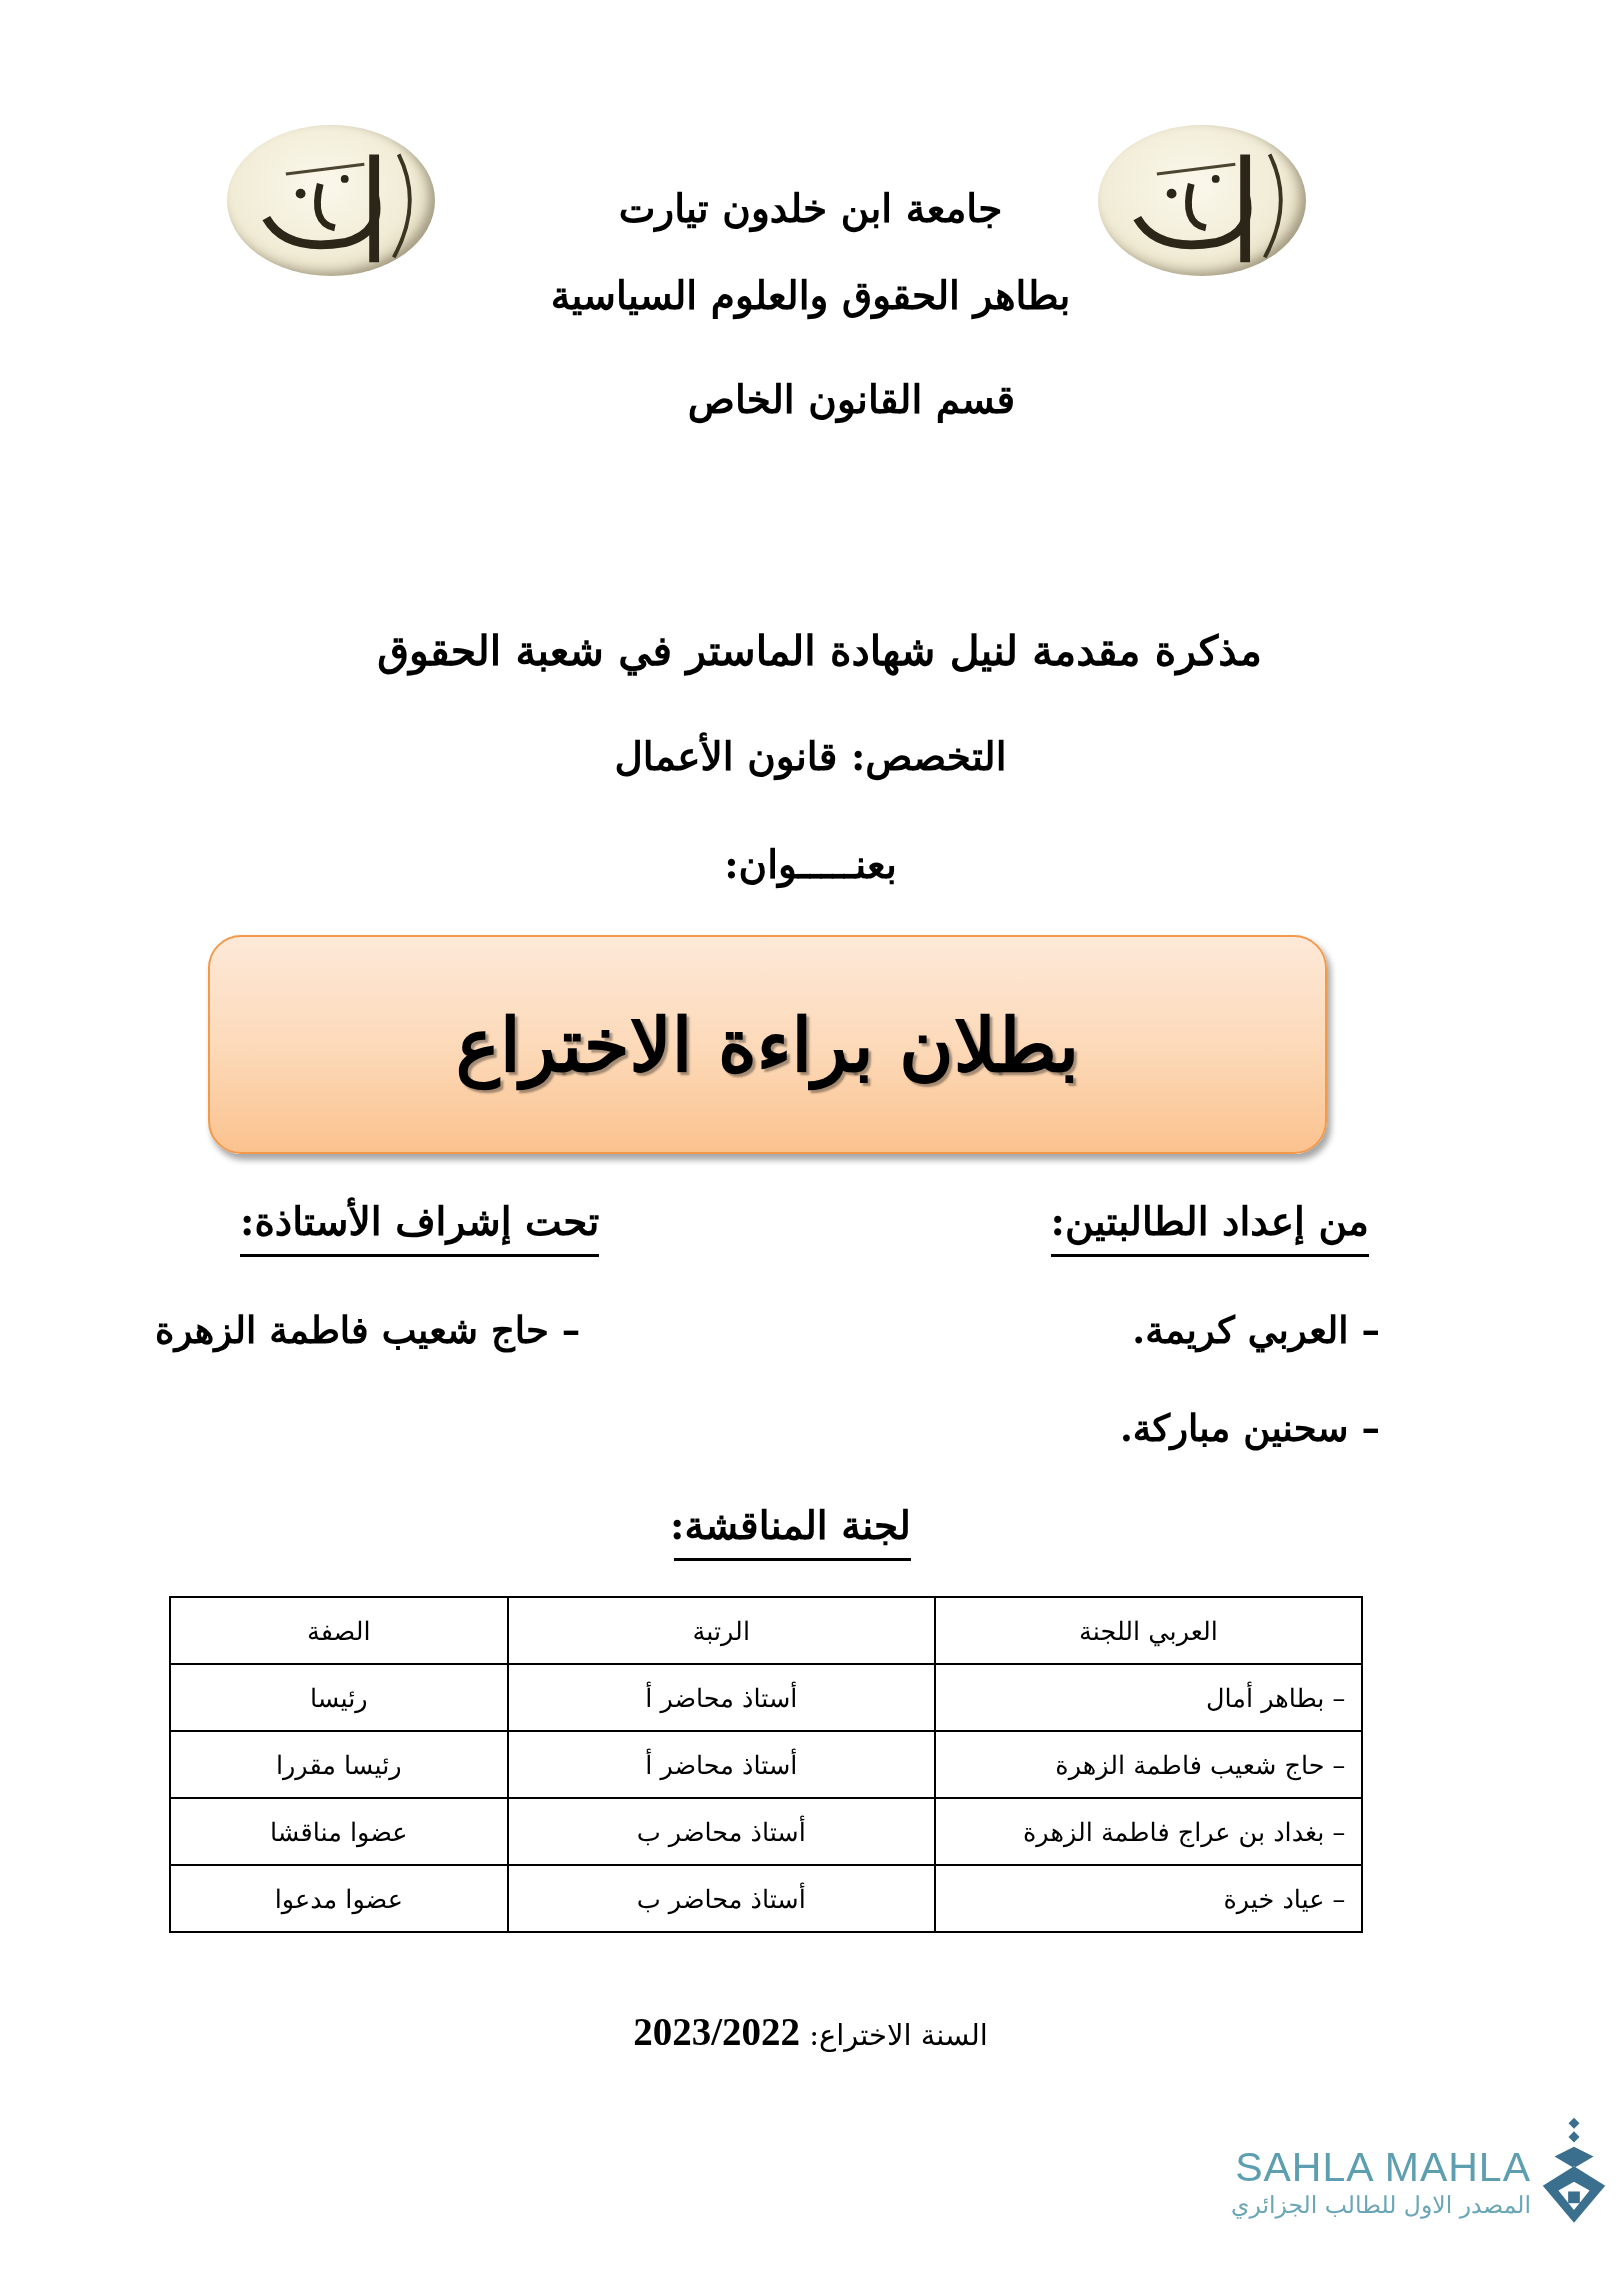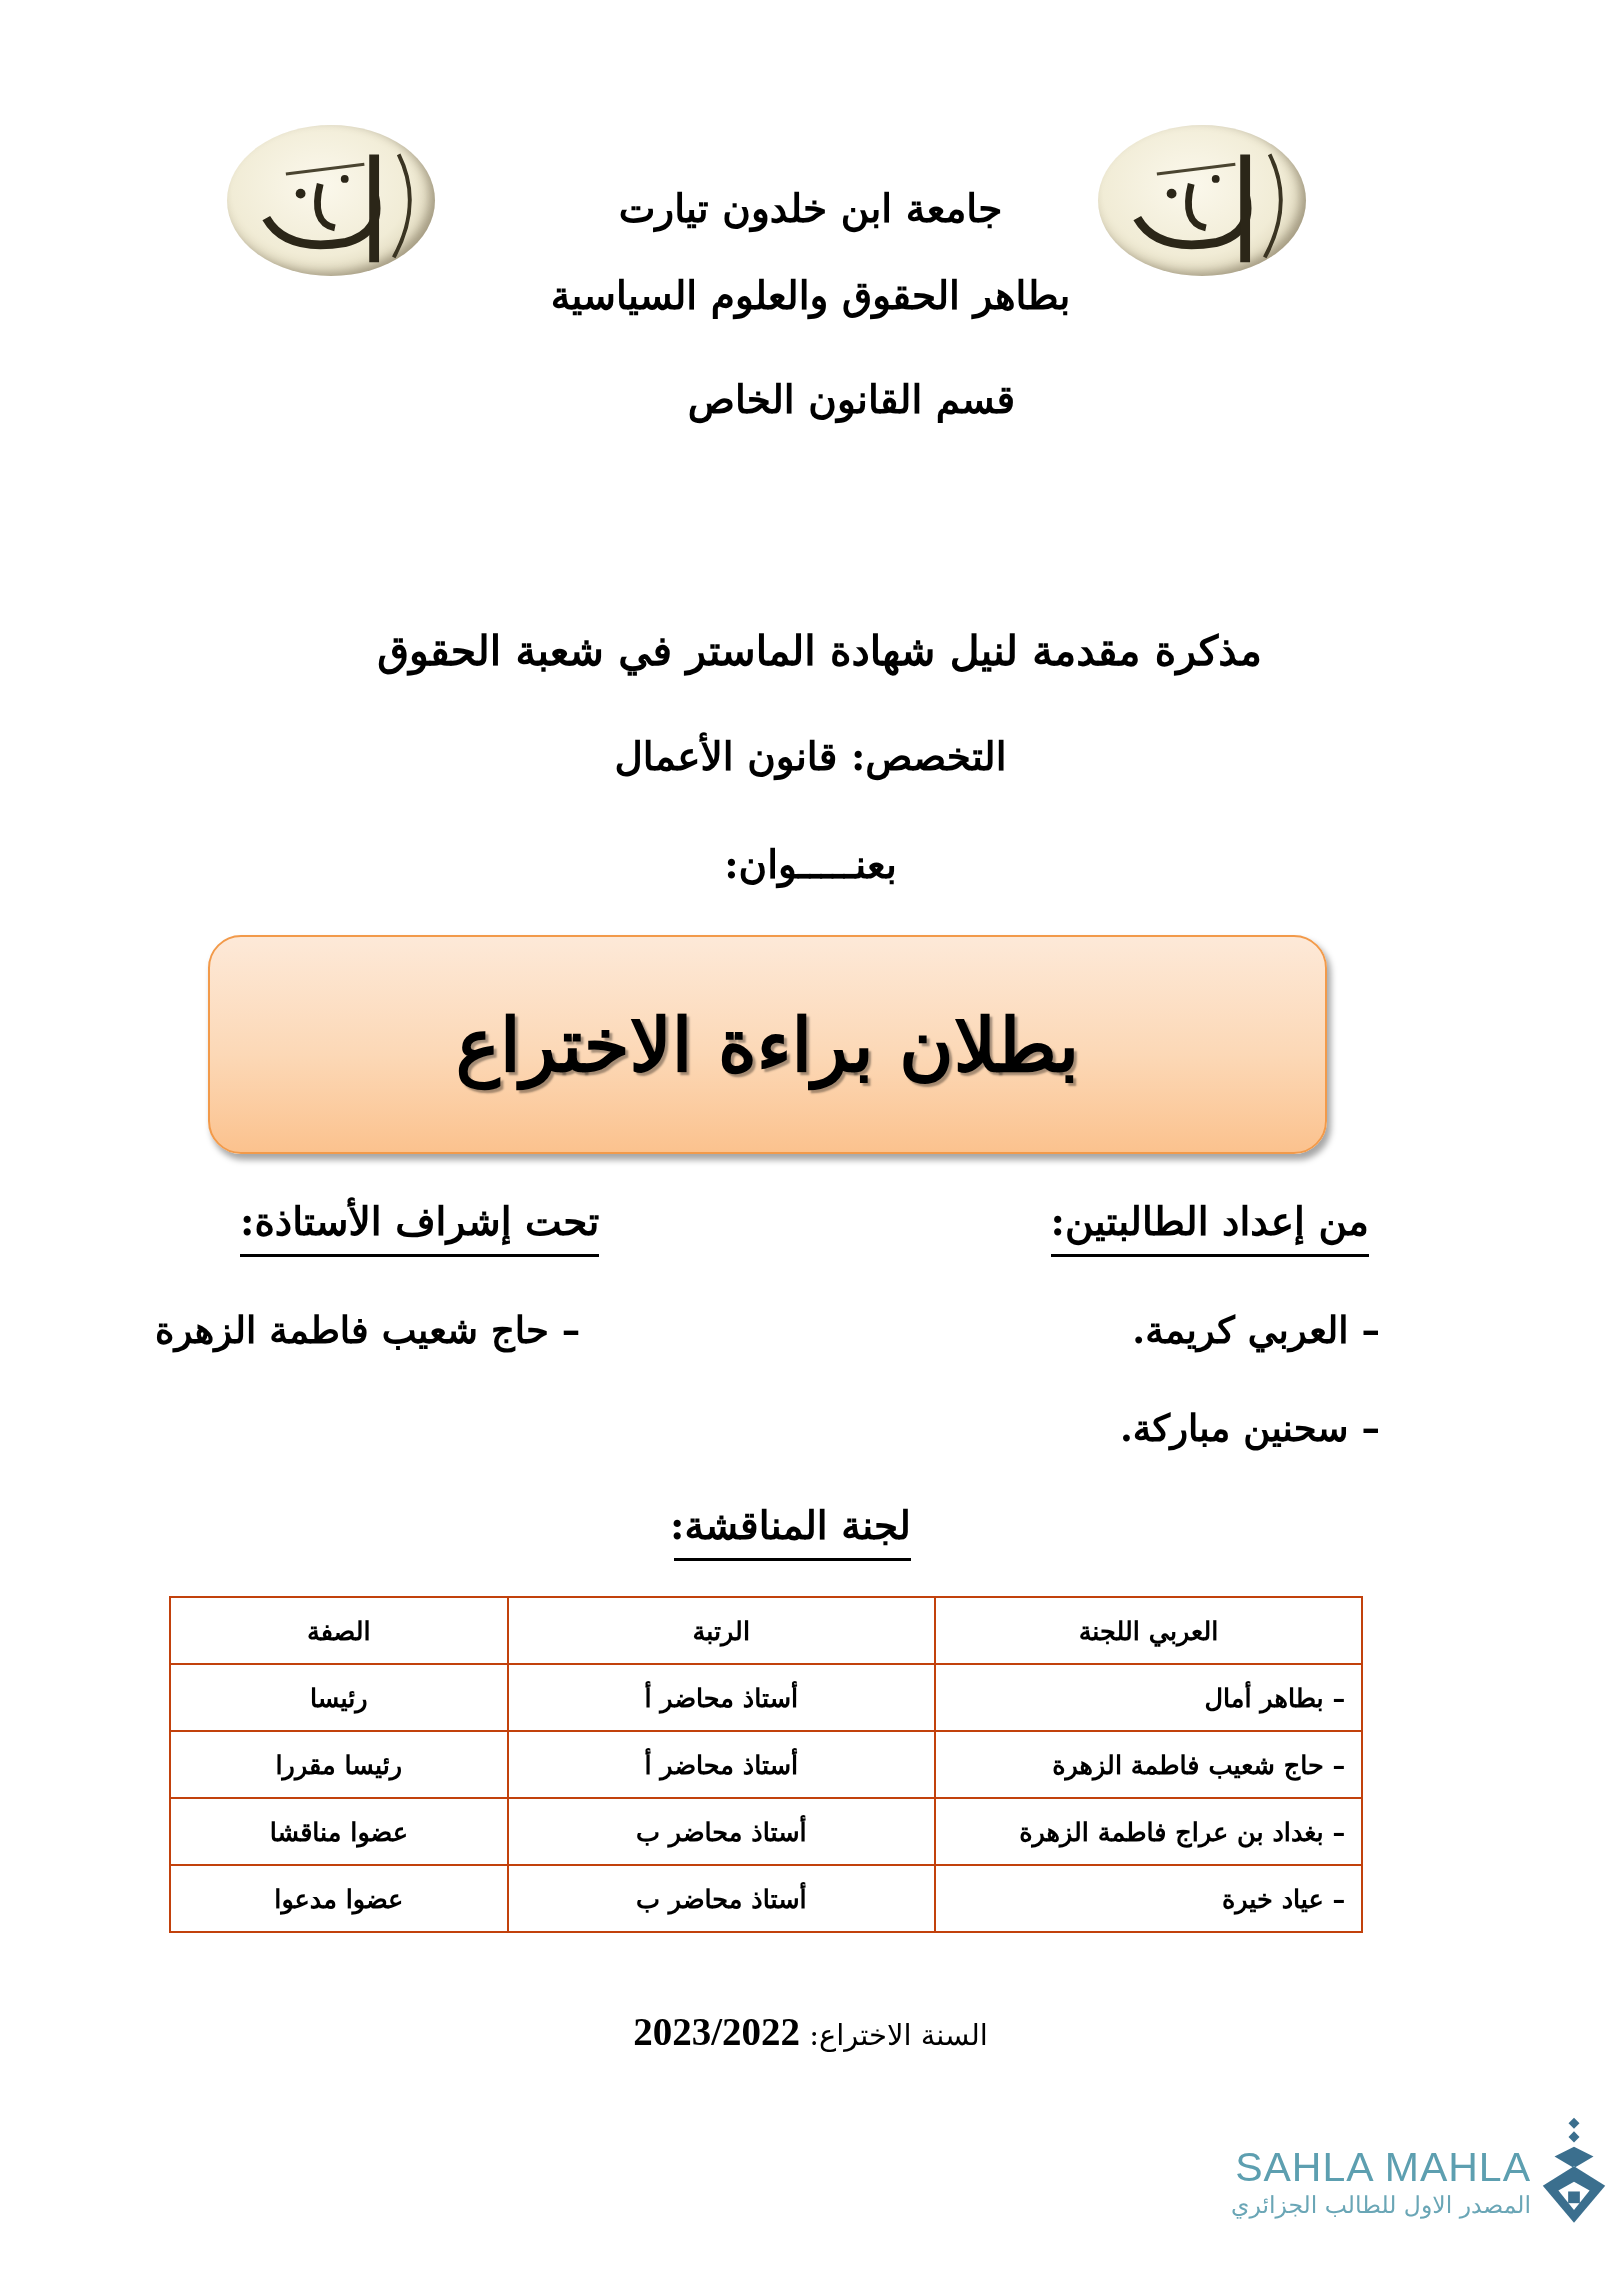--- a/index.html
+++ b/index.html
@@ -16,22 +16,22 @@
                  background: linear-gradient(to bottom, #fde9d8 0%, #fcd8b6 55%, #fbc28e 100%);
                  box-shadow: 3.9px 5.9px 5.9px rgba(0,0,0,0.35);
                  display: flex; align-items: center; justify-content: center; }
     .title-text { font-size: 74px; font-weight: bold; direction: rtl; white-space: nowrap;
                   text-shadow: 2.9px 2.9px 2px rgba(0,0,0,0.35); }
     .heading { position: absolute; direction: rtl; font-size: 39px; font-weight: bold; white-space: nowrap;
                padding-bottom: 9.8px; border-bottom: 3.9px solid #000; }
     .name { position: absolute; direction: rtl; font-size: 37px; font-weight: bold; white-space: nowrap; }
     table.committee { position: absolute; left: 169px; top: 1596px; width: 1194px; border-collapse: collapse;
                       direction: rtl; font-size: 25.5px; }
-    table.committee td, table.committee th { border: 2px solid #c2410c; height: 65px; padding: 0 15.7px;
-                      font-weight: bold; }
+    table.committee td, table.committee th { border: 2px solid #000000; height: 65px; padding: 0 15.7px;
+                      font-weight: normal; }
     table.committee th { text-align: center; }
     table.committee td.c-name { text-align: right; }
     table.committee td.c-rank, table.committee td.c-role { text-align: center; }
     .year { position: absolute; left: 0; width: 1621px; top: 2009px; text-align: center; direction: rtl;
             font-size: 29px; white-space: nowrap; }
     .year .num { font-size: 39px; font-weight: bold; font-family: "Liberation Serif", serif; }
     .watermark { position: absolute; left: 1176px; top: 2117px; width: 445px; height: 108px; }
     .wm-text { position: absolute; right: 90px; top: 27.4px; font-family: "Liberation Sans", sans-serif;
                font-size: 41px; color: #5d9fb0; letter-spacing: 1px; white-space: nowrap; }
     .wm-sub { position: absolute; right: 90px; top: 74px; font-size: 23.5px; color: #6aa6b6; direction: rtl;

